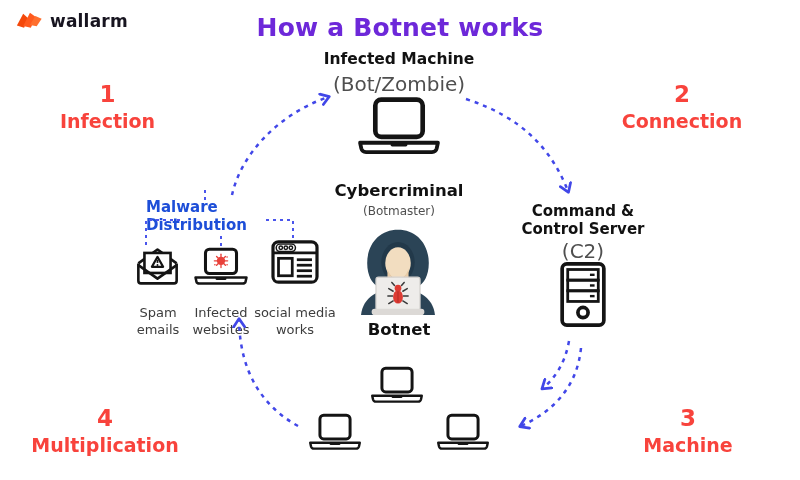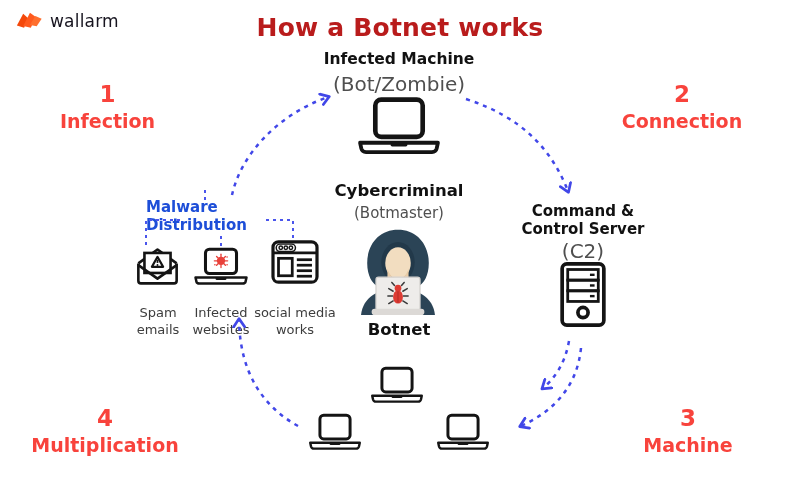--- a/index.html
+++ b/index.html
@@ -3,38 +3,38 @@
 <meta charset="utf-8">
 <style>
   html,body{margin:0;padding:0;background:#ffffff;}
   #canvas{
     position:relative;width:800px;height:480px;background:#ffffff;overflow:hidden;
     font-family:"DejaVu Sans","Liberation Sans",sans-serif;color:#1c1c1c;
   }
   .abs{position:absolute;}
   
   .logo{left:16px;top:10px;display:flex;align-items:center;gap:7px;}
-  .logo-text{font-size:17px;font-weight:400;color:#17141f;letter-spacing:.2px;text-align:right;}
-  .page-title{left:0;right:0;top:13px;text-align:center;font-size:25px;font-weight:bold;color:#b91c1c;letter-spacing:.2px;}
+  .logo-text{font-size:17px;font-weight:700;color:#17141f;letter-spacing:.2px;text-align:right;}
+  .page-title{left:0;right:0;top:13px;text-align:center;font-size:25px;font-weight:bold;color:#6d28d9;letter-spacing:.2px;}
   
   .step{text-align:center;color:#f8433c;font-weight:bold;line-height:1.25;}
   .step .num{font-size:23px;display:block;}
   .step .lbl{font-size:19px;display:block;margin-top:1px;}
   .step1{left:40px;top:80px;width:135px;}
   .step2{left:612px;top:80px;width:140px;}
   .step3{left:618px;top:404px;width:140px;}
   .step4{left:10px;top:404px;width:190px;}
   
   .node{text-align:center;}
   .node-title{font-size:15.5px;font-weight:bold;color:#111;line-height:1.2;}
   .node-sub{font-size:20px;color:#4f4f4f;margin-top:3px;}
   .infected{left:299px;top:50px;width:200px;}
   .criminal{left:309px;top:181px;width:180px;}
   .criminal .node-title{font-size:16.5px;}
-  .criminal .node-sub{font-size:15px;}
+  .criminal .node-sub{font-size:12px;}
   .botnet-caption{font-size:16.5px;font-weight:bold;color:#111;margin-top:23px;}
   .c2{left:508px;top:202px;width:150px;}
   .c2 .node-title{font-size:15px;}
   .malware-title{left:146px;top:199px;width:150px;font-size:15px;font-weight:bold;line-height:1.18;color:#1d4ed8;}
   .channel-label{top:305px;text-align:center;font-size:13px;color:#3d3d3d;line-height:1.3;}
   .ch1{left:126px;width:64px;}
   .ch2{left:184px;width:74px;}
   .ch3{left:249px;width:92px;}
   .icon-block{line-height:0;}
   svg{display:block;}

